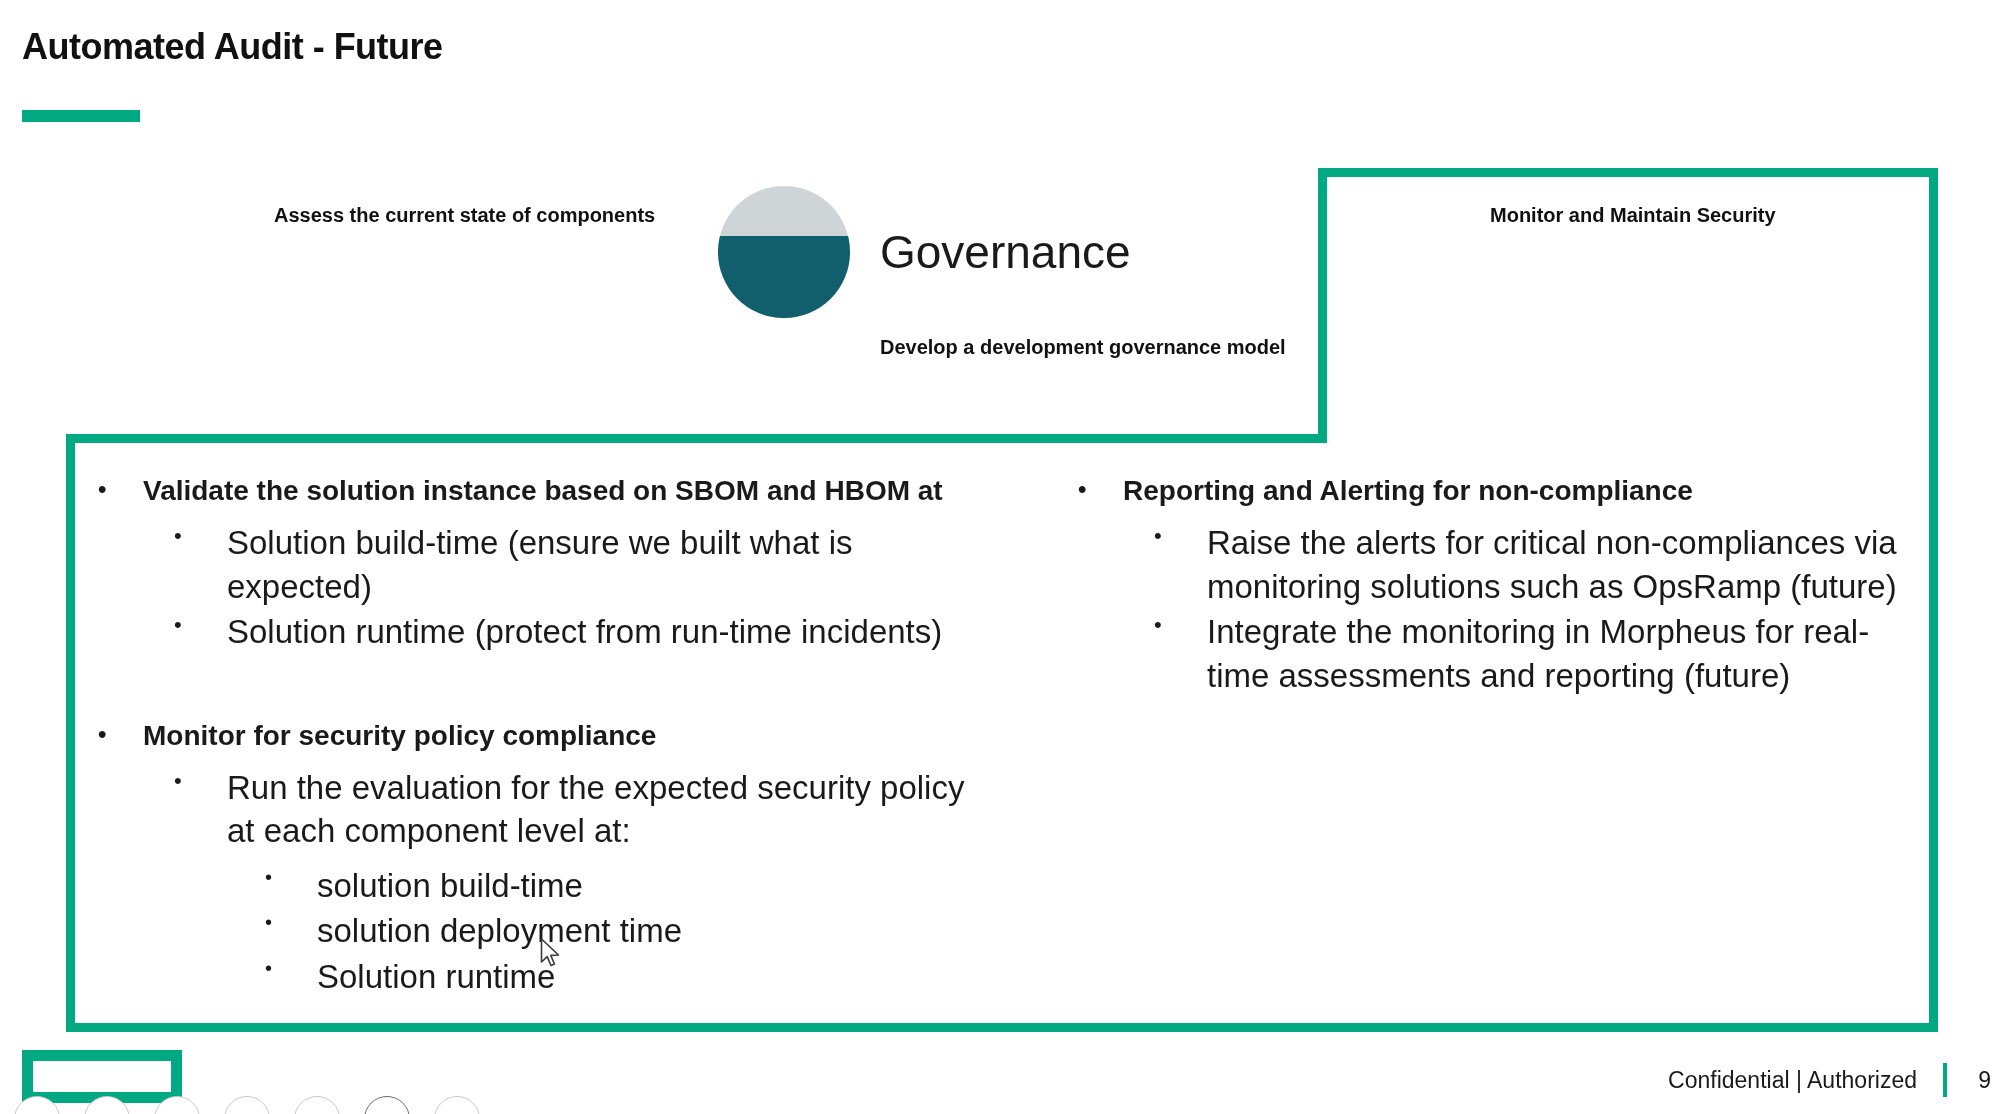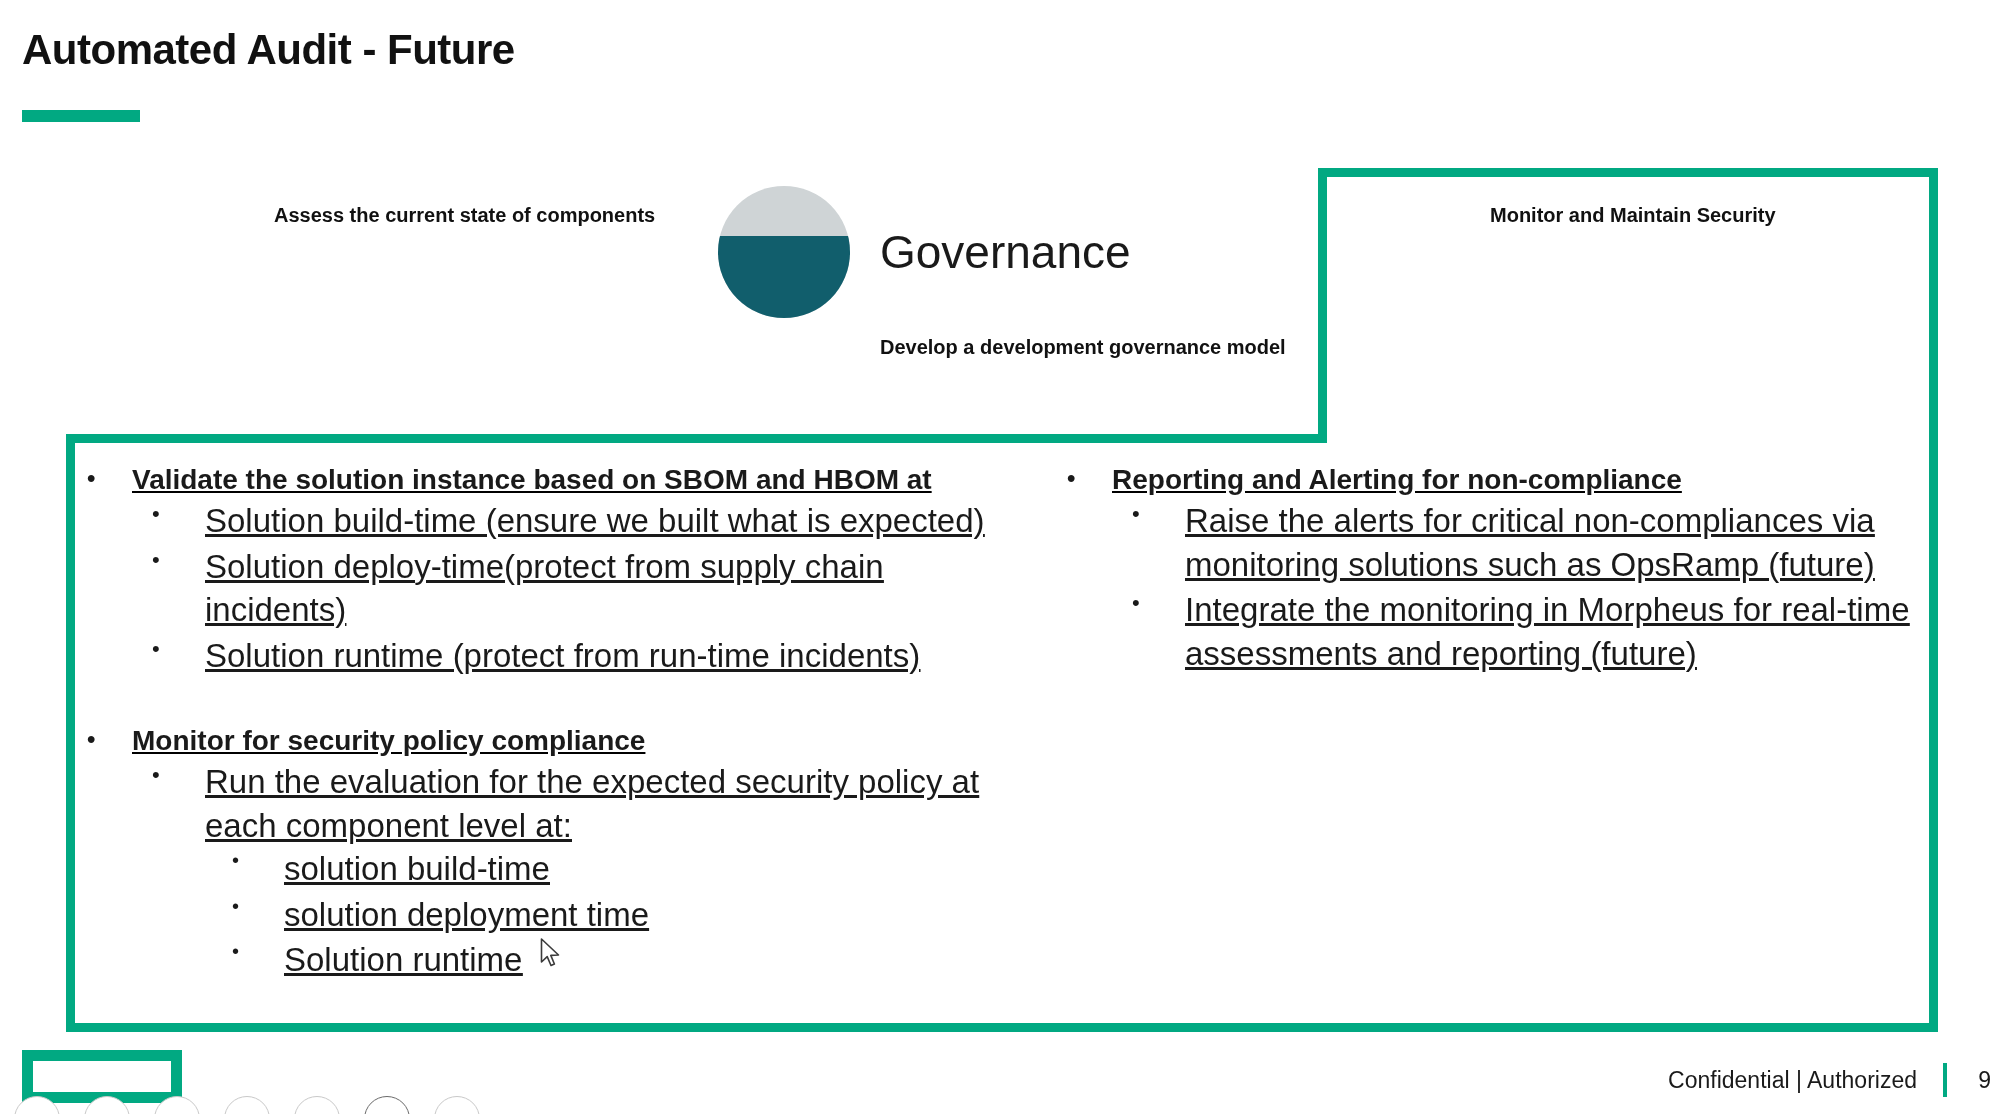--- a/index.html
+++ b/index.html
@@ -17,21 +17,21 @@
     height: 1114px;
     background: #ffffff;
     overflow: hidden;
   }
 
   
   .title {
     position: absolute;
     left: 22px;
     top: 26px;
-    font-size: 42px;
+    font-size: 36px;
     font-weight: 700;
     letter-spacing: -0.5px;
     color: #111111;
     white-space: nowrap;
   }
   .title-rule {
     position: absolute;
     left: 22px;
     top: 110px;
     width: 118px;
@@ -136,23 +136,22 @@
   .col {
     position: absolute;
     top: 462px;
     font-size: 0;
   }
   #col-left  { left: 78px;  width: 930px; }
   #col-right { left: 1058px; width: 890px; }
 
   ul.lvl {
     list-style: none;
-    margin: 0;
+    margin: 11px;
     padding: 0;
-    text-decoration: underline;
   }
   li.b {
     position: relative;
     font-size: 33px;
     color: #1a1a1a;
     line-height: 1.32;
   }
   li.b > .txt { display: block; }
   li.b::before {
     content: "\2022";
@@ -278,23 +277,20 @@
     <div class="pillar-sub">Monitor and Maintain Security</div>
   </div>
 
   <div class="col" id="col-left">
       <ul class="lvl lvl1">
         <li class="b">
           <span class="txt">Validate the solution instance based on SBOM and HBOM at</span>
           <ul class="lvl lvl2">
             <li class="b">
               <span class="txt">Solution build-time (ensure we built what is expected)</span>
-            </li>
-            <li class="b">
-              <span class="txt">Solution deploy-time(protect from supply chain incidents)</span>
             </li>
             <li class="b">
               <span class="txt">Solution runtime (protect from run-time incidents)</span>
             </li>
           </ul>
         </li>
       </ul>
       <div class="group-gap"></div>
       <ul class="lvl lvl1">
         <li class="b">

